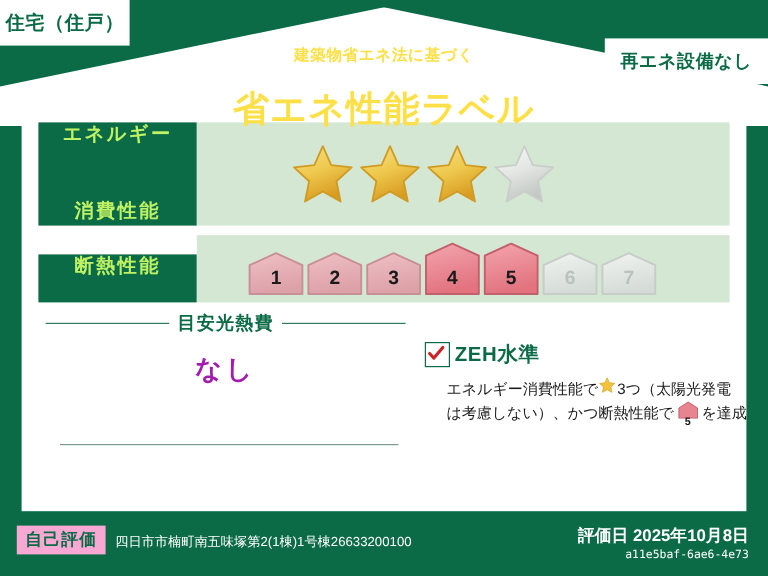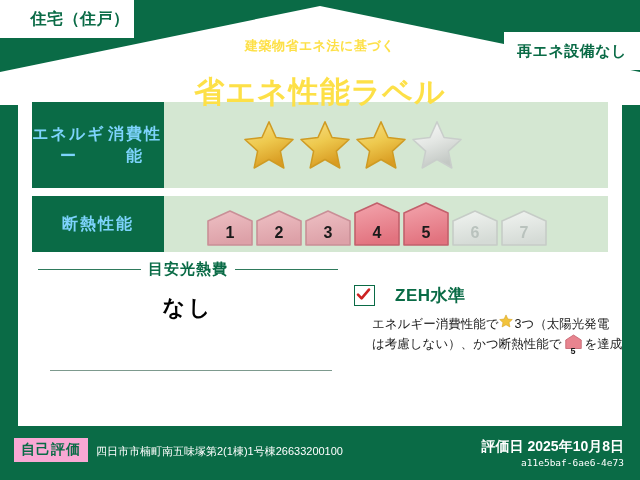--- a/index.html
+++ b/index.html
@@ -14,21 +14,21 @@
 
   
   .corner-badge{
     position:absolute;top:0;
     background:#ffffff;
     color:#0a6b46;
     font-weight:bold;
     display:flex;align-items:center;justify-content:center;
     letter-spacing:.5px;
   }
-  #badge-left{left:0;width:108px;height:38px;font-size:16px;padding-left:26px;}
+  #badge-left{left:0;width:108px;height:38px;font-size:16px;}
   #badge-right{right:0;width:136px;height:38px;font-size:15px;margin-top:32px;}
 
   
   #roof{
     position:absolute;left:0;top:0;width:640px;height:105px;
     background:#ffffff;
     clip-path:polygon(0 105px, 0 72px, 320px 6px, 640px 72px, 640px 105px);
     -webkit-clip-path:polygon(0 105px, 0 72px, 320px 6px, 640px 72px, 640px 105px);
   }
   #title-block{
@@ -43,27 +43,27 @@
     position:absolute;left:18px;top:88px;width:604px;height:338px;
     background:#ffffff;
   }
 
   
   .perf-row{display:flex;align-items:stretch;}
   #row-energy{position:absolute;left:14px;top:14px;width:576px;height:86px;}
   #row-insul{position:absolute;left:14px;top:108px;width:576px;height:56px;}
 
   .perf-key{
-    background:#0a6b46;color:#7dd3fc;font-weight:bold;
-    display:flex;flex-direction:row;align-items:center;justify-content:center;
+    background:#0a6b46;color:#bef264;font-weight:bold;
+    display:flex;flex-direction:column;align-items:center;justify-content:space-between;
     letter-spacing:2px;text-align:center;line-height:1.35;
     flex:0 0 132px;
   }
   #row-energy .perf-key{font-size:16px;}
-  #row-insul .perf-key{font-size:16px;}
+  #row-insul .perf-key{font-size:16px;margin-top:16px;}
   .perf-val{
     background:#d4e7d2;flex:1;
     display:flex;align-items:center;
   }
   #stars-wrap{display:flex;align-items:center;gap:2px;padding-left:78px;}
   #houses-wrap{display:flex;align-items:flex-end;padding-left:42px;}
 
   
   .star{display:block;}
 
@@ -78,27 +78,27 @@
 
   
   #cost-head{
     position:absolute;left:20px;top:172px;width:300px;
     display:flex;align-items:center;gap:7px;
   }
   #cost-head .rule{flex:1;height:1px;background:#2f7a5c;}
   #cost-title{font-size:15px;font-weight:bold;color:#0a6b46;letter-spacing:1px;white-space:nowrap;}
   #cost-value{
     position:absolute;left:20px;top:205px;width:300px;
-    text-align:center;font-size:22px;font-weight:bold;color:#000000;letter-spacing:3px;
+    text-align:center;font-size:22px;font-weight:bold;color:#a21caf;letter-spacing:3px;
   }
   #cost-rule-bottom{position:absolute;left:32px;top:282px;width:282px;height:1px;background:#7d9a8e;}
 
   
   #zeh{position:absolute;left:336px;top:196px;width:272px;}
-  #zeh-head{display:flex;align-items:center;gap:20px;}
+  #zeh-head{display:flex;align-items:center;gap:4px;}
   #zeh-check{
     width:19px;height:19px;border:1.6px solid #0a6b46;background:#fff;
     position:relative;flex:0 0 19px;
   }
   #zeh-check svg{position:absolute;left:1px;top:1px;}
   #zeh-title{font-size:17px;font-weight:bold;color:#0a6b46;letter-spacing:.5px;}
   .zeh-line{
     font-size:12.5px;color:#1a1a1a;line-height:1.55;
     display:flex;align-items:center;flex-wrap:nowrap;white-space:nowrap;margin-left:18px;
   }

